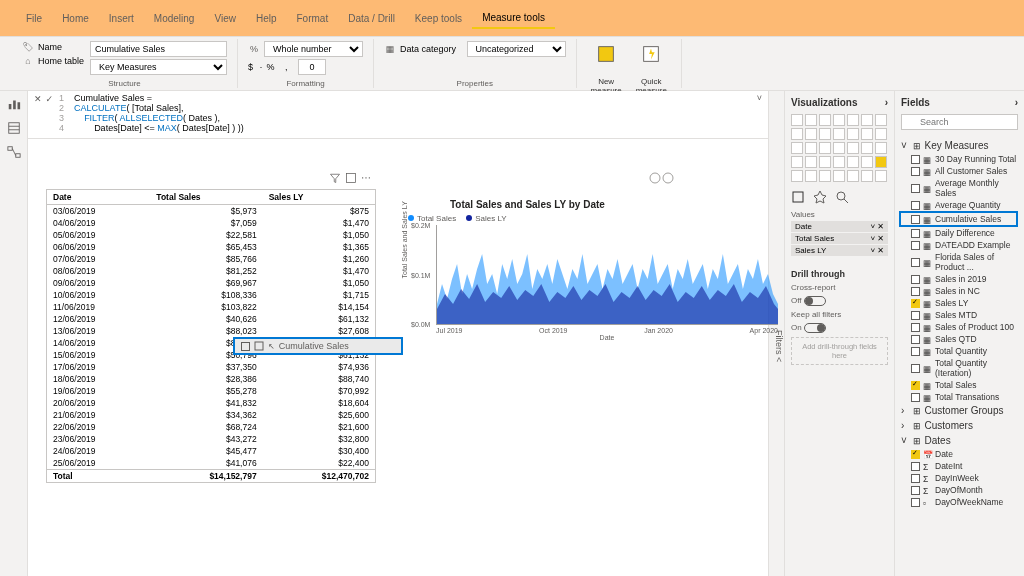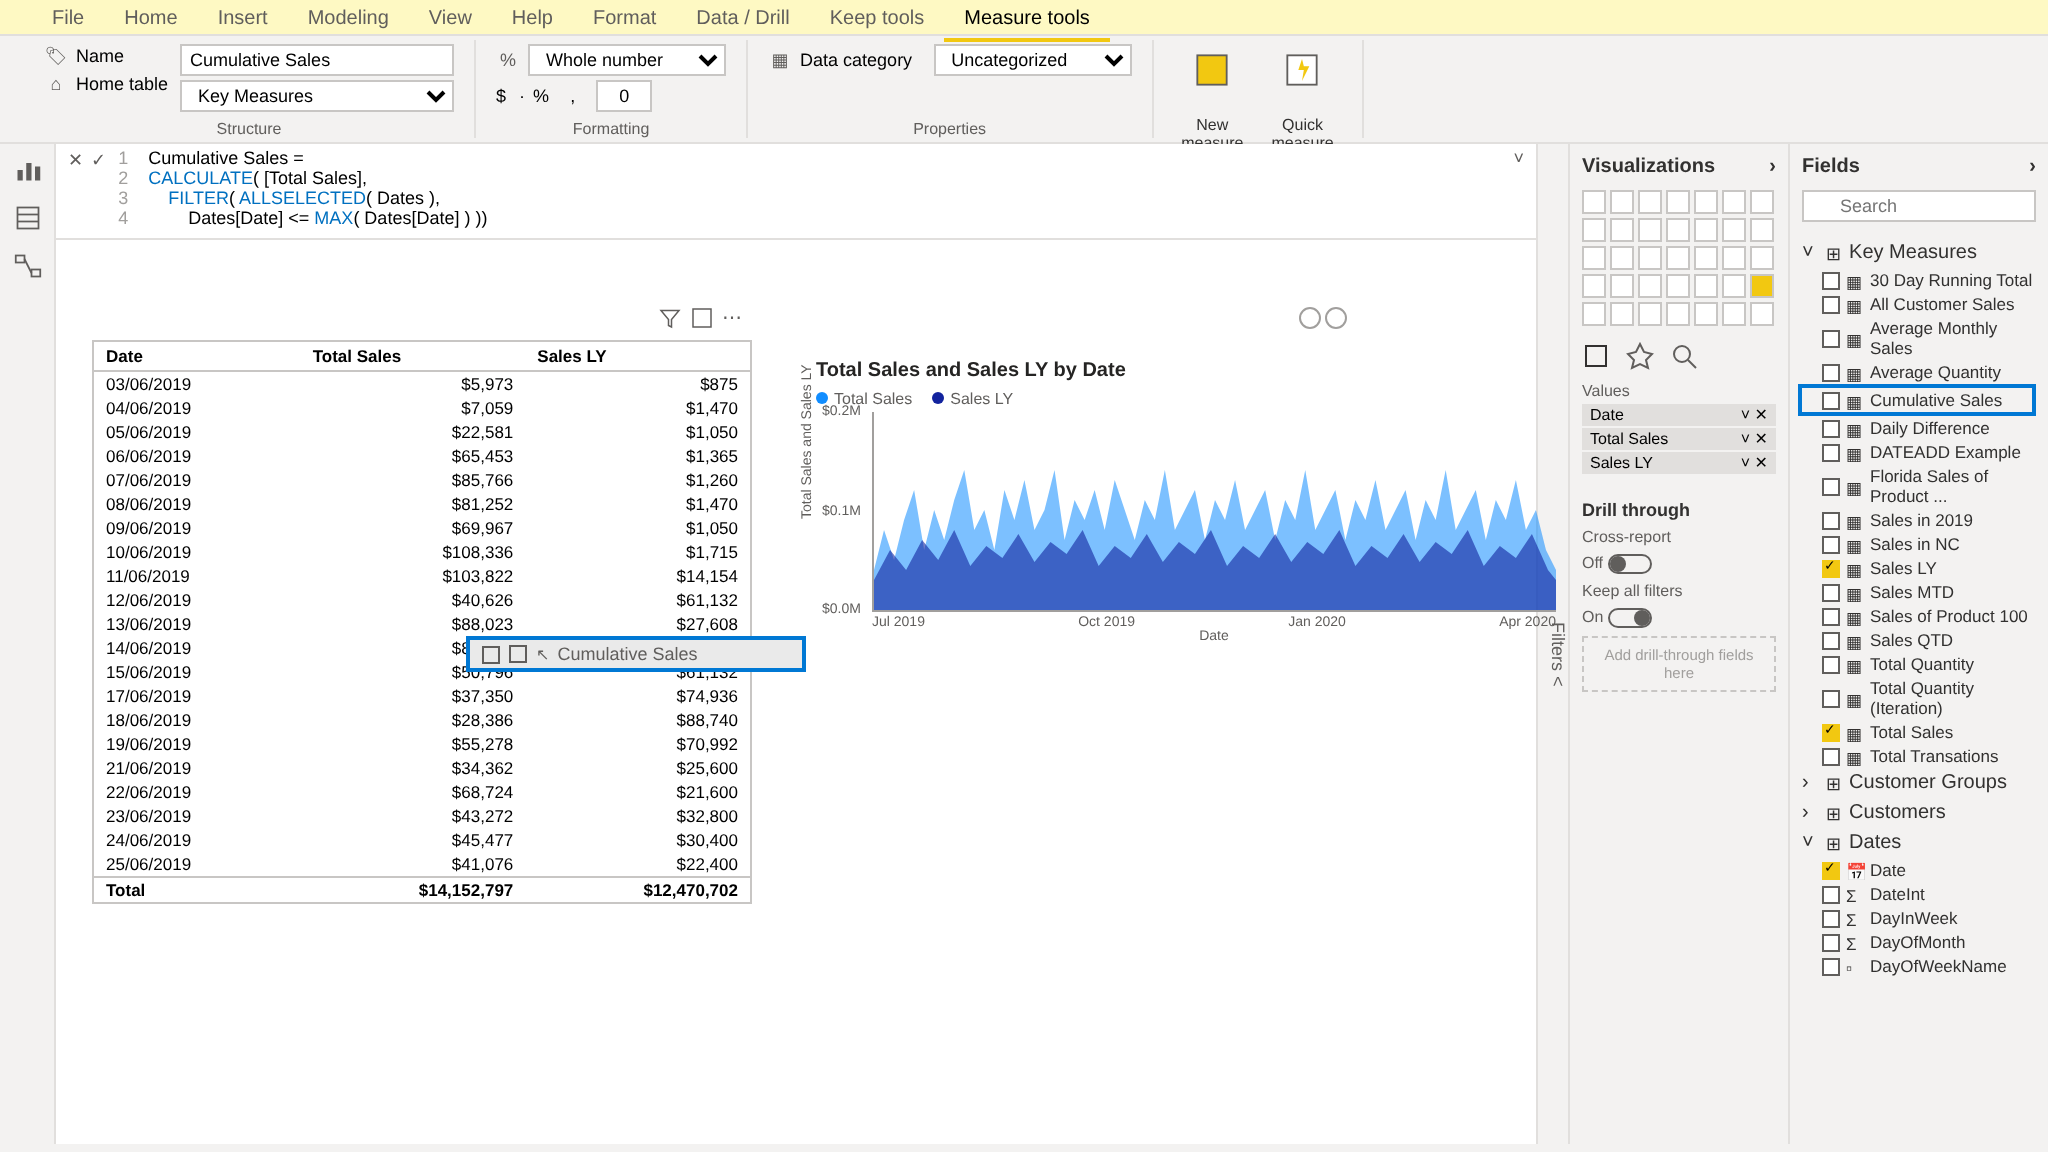--- a/index.html
+++ b/index.html
@@ -1,18 +1,18 @@
 <!DOCTYPE html>
 <html><head>
 <meta charset="utf-8">
 <style>
 * { box-sizing: border-box; margin: 0; padding: 0; font-family: 'Segoe UI', sans-serif; }
 body { background: #f3f2f1; font-size: 10px; overflow: hidden; width: 1024px; height: 576px; }
 
-.titlebar-tabs { background: #fef9c3; display: flex; border-bottom: 1px solid #e1dfdd; height: 18px; align-items: flex-start; padding-left: 16px; }
+.titlebar-tabs { background: #fdba74; display: flex; border-bottom: 1px solid #e1dfdd; height: 37px; align-items: center; padding-left: 16px; }
 .titlebar-tabs .tab { padding: 4px 10px; font-size: 10px; color: #605e5c; cursor: pointer; }
 .titlebar-tabs .tab.active { color: #000; border-bottom: 2px solid #f2c811; }
 
 .ribbon { background: #f3f2f1; display: flex; border-bottom: 1px solid #e1dfdd; height: 54px; padding: 2px 12px; }
 .ribbon-group { border-right: 1px solid #e1dfdd; padding: 0 10px; display: flex; flex-direction: column; justify-content: space-between; }
 .ribbon-group-content { display: flex; gap: 6px; flex: 1; align-items: flex-start; padding-top: 2px; }
 .ribbon-group-label { font-size: 8px; color: #605e5c; text-align: center; }
 .ribbon-stack { display: flex; flex-direction: column; gap: 2px; }
 .ribbon-row { display: flex; align-items: center; gap: 4px; font-size: 9px; }
 .ribbon-icon { width: 12px; height: 12px; display: inline-flex; align-items: center; justify-content: center; color: #605e5c; }
@@ -36,21 +36,21 @@
 .visual-table { position: absolute; left: 18px; top: 50px; width: 330px; border: 1px solid #c8c6c4; background: #fff; }
 .visual-header { position: absolute; right: 4px; top: -18px; display: flex; gap: 4px; color: #605e5c; }
 .vh-icon { width: 12px; height: 12px; cursor: pointer; }
 .data-table { width: 100%; border-collapse: collapse; font-size: 8.5px; }
 .data-table th { text-align: left; padding: 2px 6px; border-bottom: 1px solid #c8c6c4; background: #fff; font-weight: 600; }
 .data-table td { padding: 1px 6px; border-bottom: 0; }
 .data-table td:nth-child(2), .data-table td:nth-child(3) { text-align: right; }
 .data-table tfoot td { font-weight: 700; border-top: 1px solid #c8c6c4; }
 
 .visual-chart { position: absolute; left: 380px; top: 60px; width: 370px; }
-.chart-title { font-size: 10px; font-weight: 600; color: #252423; margin-bottom: 4px; }
+.chart-title { font-size: 10px; font-weight: 600; color: #252423; margin-bottom: 4px; margin-left: 42px; }
 .chart-legend { display: flex; gap: 10px; font-size: 8px; color: #605e5c; margin-bottom: 2px; }
 .leg-dot { width: 6px; height: 6px; border-radius: 50%; display: inline-block; margin-right: 3px; }
 .chart-body { height: 100px; border-left: 1px solid #a19f9d; border-bottom: 1px solid #a19f9d; position: relative; margin-left: 28px; }
 .chart-ylabel { position: absolute; left: -26px; font-size: 7px; color: #605e5c; transform: translateY(-50%); }
 .chart-xaxis { display: flex; justify-content: space-between; margin-left: 28px; margin-top: 2px; font-size: 7px; color: #605e5c; }
 .area-fill { position: absolute; bottom: 0; left: 0; right: 0; }
 
 .drag-ghost { position: absolute; left: 205px; top: 198px; width: 170px; height: 18px; border: 2px solid #0078d4; background: #eaeaea; display: flex; align-items: center; gap: 4px; padding: 0 6px; font-size: 9px; color: #605e5c; }
 
 .filters-rail { width: 16px; background: #f3f2f1; border-left: 1px solid #e1dfdd; writing-mode: vertical-rl; text-align: center; font-size: 9px; color: #605e5c; padding-top: 10px; }
@@ -299,20 +299,25 @@
               </tr>
               <tr>
                 <td>18/06/2019</td>
                 <td>$28,386</td>
                 <td>$88,740</td>
               </tr>
               <tr>
                 <td>19/06/2019</td>
                 <td>$55,278</td>
                 <td>$70,992</td>
+              </tr>
+              <tr>
+                <td>20/06/2019</td>
+                <td>$41,832</td>
+                <td>$18,604</td>
               </tr>
               <tr>
                 <td>21/06/2019</td>
                 <td>$34,362</td>
                 <td>$25,600</td>
               </tr>
               <tr>
                 <td>22/06/2019</td>
                 <td>$68,724</td>
                 <td>$21,600</td>

